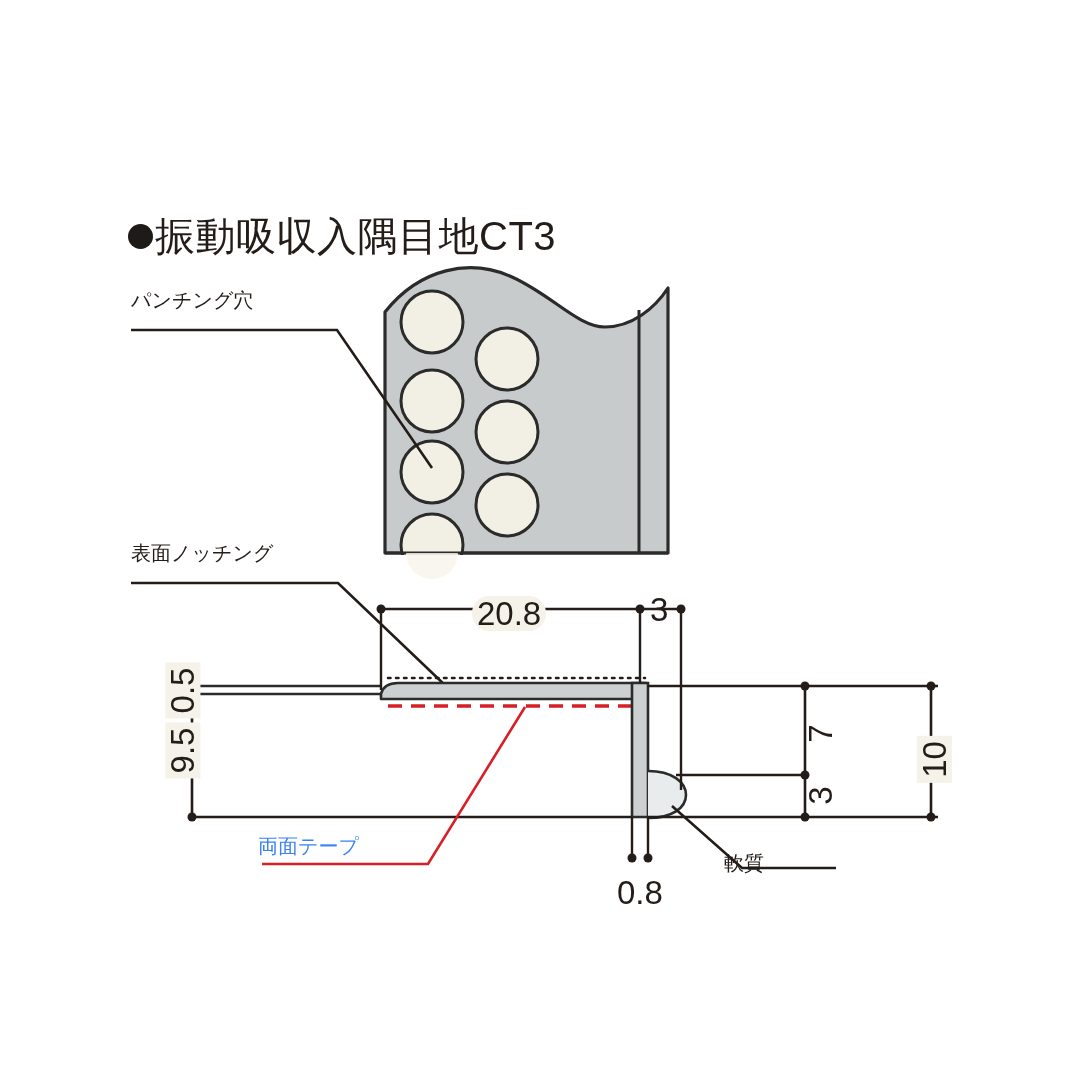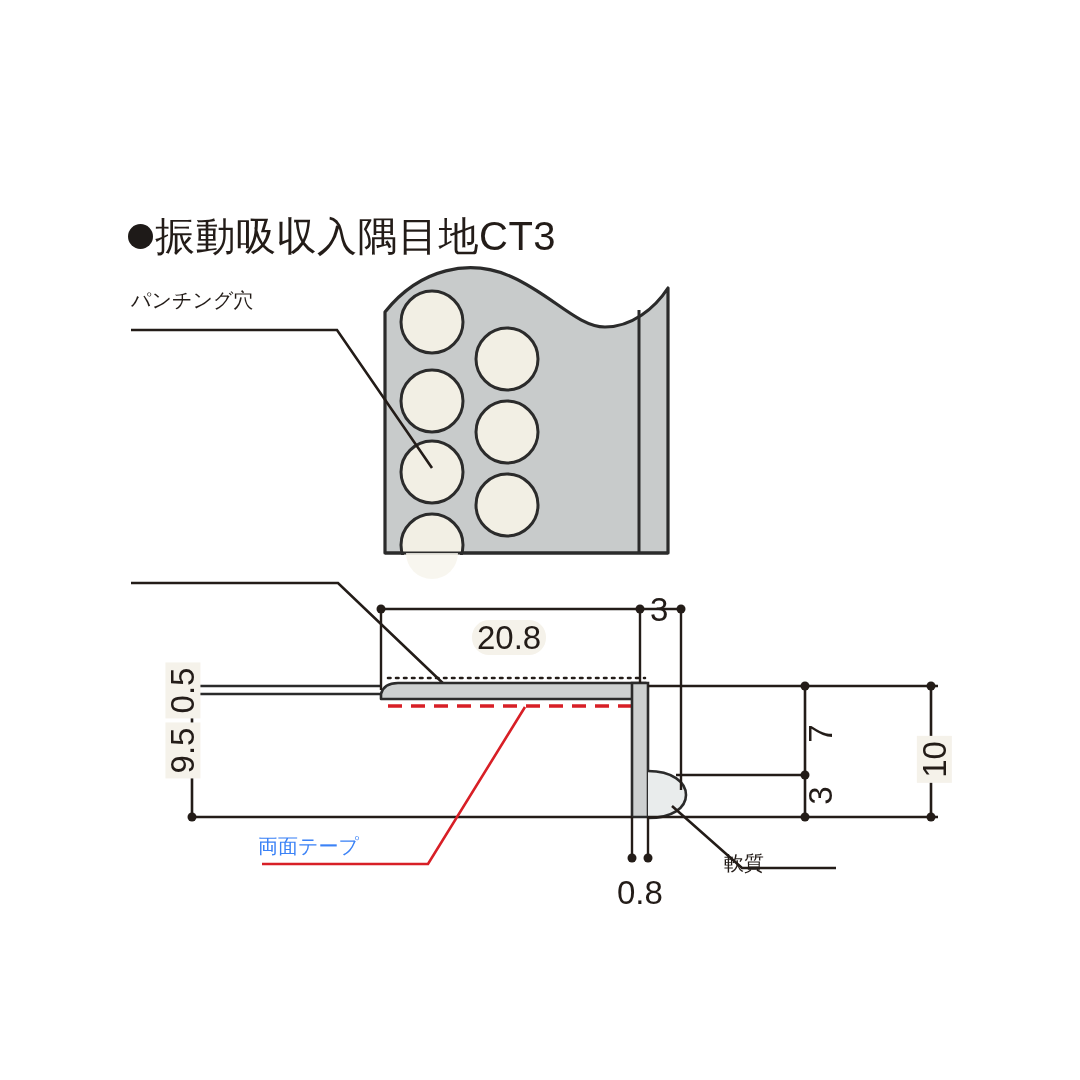--- a/index.html
+++ b/index.html
@@ -70,21 +70,21 @@
     color: #231c18;
     background: #f5f2ea;
     padding: 1px 5px;
     white-space: nowrap;
   }
   .dim.plain { background: transparent; }
   .dim.vert {
     transform: rotate(-90deg);
     transform-origin: center center;
   }
-  #dim-208 { left: 472px; top: 620px; border-radius: 17px; }
+  #dim-208 { left: 472px; top: 596px; border-radius: 17px; }
   #dim-3t  { left: 645px; top: 592px; background: transparent;}
   #dim-05  { left: 155px; top: 673px; }
   #dim-95  { left: 155px; top: 733px; }
   #dim-7   { left: 806px; top: 716px; background: transparent;}
   #dim-3r  { left: 806px; top: 778px; background: transparent;}
   #dim-10  { left: 911px; top: 742px; }
   #dim-08  { left: 612px; top: 875px; background: transparent;}
 
   svg { position: absolute; left: 0; top: 0; }
 </style>
@@ -204,20 +204,21 @@
 
       <line x1="632" y1="817" x2="632" y2="858" stroke-width="2.4"></line>
       <line x1="648" y1="817" x2="648" y2="858" stroke-width="2.4"></line>
       <circle cx="632" cy="858" r="4.5" stroke="none"></circle>
       <circle cx="648" cy="858" r="4.5" stroke="none"></circle>
     </g>
 
   </svg>
 
   <div class="label" id="lbl-punching">パンチング穴</div>
+  <div class="label" id="lbl-notching">表面ノッチング</div>
   <div class="label red" id="lbl-tape">両面テープ</div>
   <div class="label" id="lbl-soft">軟質</div>
 
   <div class="dim" id="dim-208">20.8</div>
   <div class="dim plain" id="dim-3t">3</div>
   <div class="dim vert" id="dim-05">0.5</div>
   <div class="dim vert" id="dim-95">9.5</div>
   <div class="dim vert plain" id="dim-7">7</div>
   <div class="dim vert plain" id="dim-3r">3</div>
   <div class="dim vert" id="dim-10">10</div>

